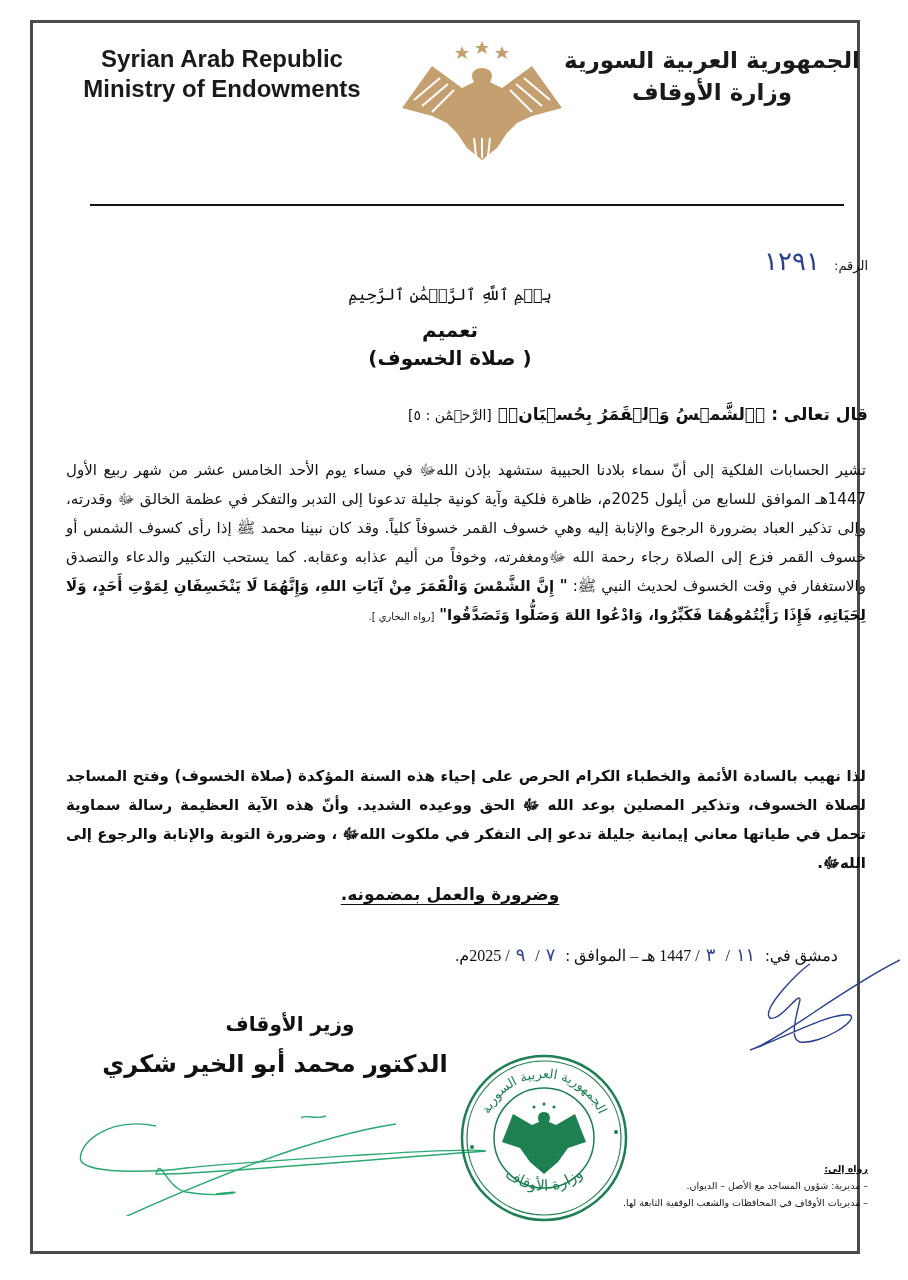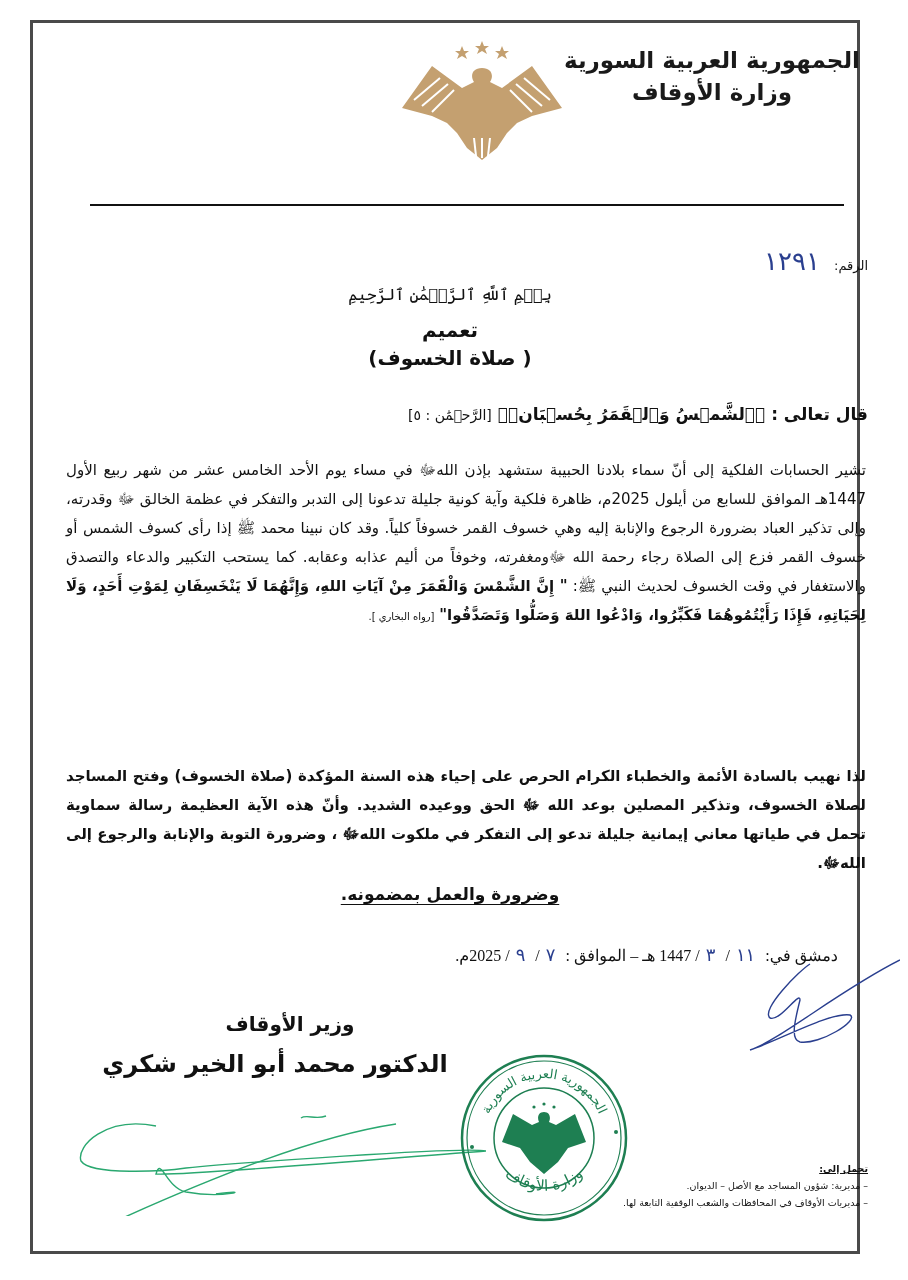--- a/index.html
+++ b/index.html
@@ -36,20 +36,22 @@
   .sig-green { position:absolute; left:66px; top:1096px; width:420px; height:120px; }
   .cc { position:absolute; right:40px; top:1160px; direction:rtl; font-size:9.5px; line-height:17px; }
   .cc .cc-title { text-decoration:underline; font-weight:bold; }
 </style>
 </head>
 <body>
 
 <div class="frame"></div>
 
 <div class="en-header">
+  <div>Syrian Arab Republic</div>
+  <div>Ministry of Endowments</div>
 </div>
 
 <svg class="emblem" viewBox="0 0 180 125">
   <g fill="#c4a070">
     <polygon points="70,8 72,13 77,13 73,16 75,21 70,18 65,21 67,16 63,13 68,13"></polygon>
     <polygon points="90,3 92,8 97,8 93,11 95,16 90,13 85,16 87,11 83,8 88,8"></polygon>
     <polygon points="110,8 112,13 117,13 113,16 115,21 110,18 105,21 107,16 103,13 108,13"></polygon>
     <path d="M90,30 C80,30 78,38 82,44 L70,50 L40,28 L10,70 L40,78 L55,85 L65,95 L75,110 L90,122 L105,110 L115,95 L125,85 L140,78 L170,70 L140,28 L110,50 L98,44 C102,38 100,30 90,30 Z"></path>
   </g>
   <g stroke="#fff" stroke-width="2">
@@ -141,16 +143,16 @@
     <circle cx="158" cy="80" r="2" fill="#1e7f52"></circle>
   <g fill="#1e7f52">
     <path d="M86,60 C80,60 79,66 81,70 L74,73 L55,62 L44,90 L62,96 L72,110 L86,122 L100,110 L110,96 L128,90 L117,62 L98,73 L91,70 C93,66 92,60 86,60 Z"></path>
     <circle cx="76" cy="55" r="1.6"></circle>
       <circle cx="86" cy="52" r="1.6"></circle>
       <circle cx="96" cy="55" r="1.6"></circle>
   </g>
 </svg>
 
 <div class="cc">
-  <div class="cc-title">تحمل إلى:</div>
+  <div class="cc-title">رواه إلى:</div>
   <div>–   مديرية: شؤون المساجد مع الأصل – الديوان.</div>
   <div>–   مديريات الأوقاف في المحافظات والشعب الوقفية التابعة لها.</div>
 </div>
 
 </body></html>

